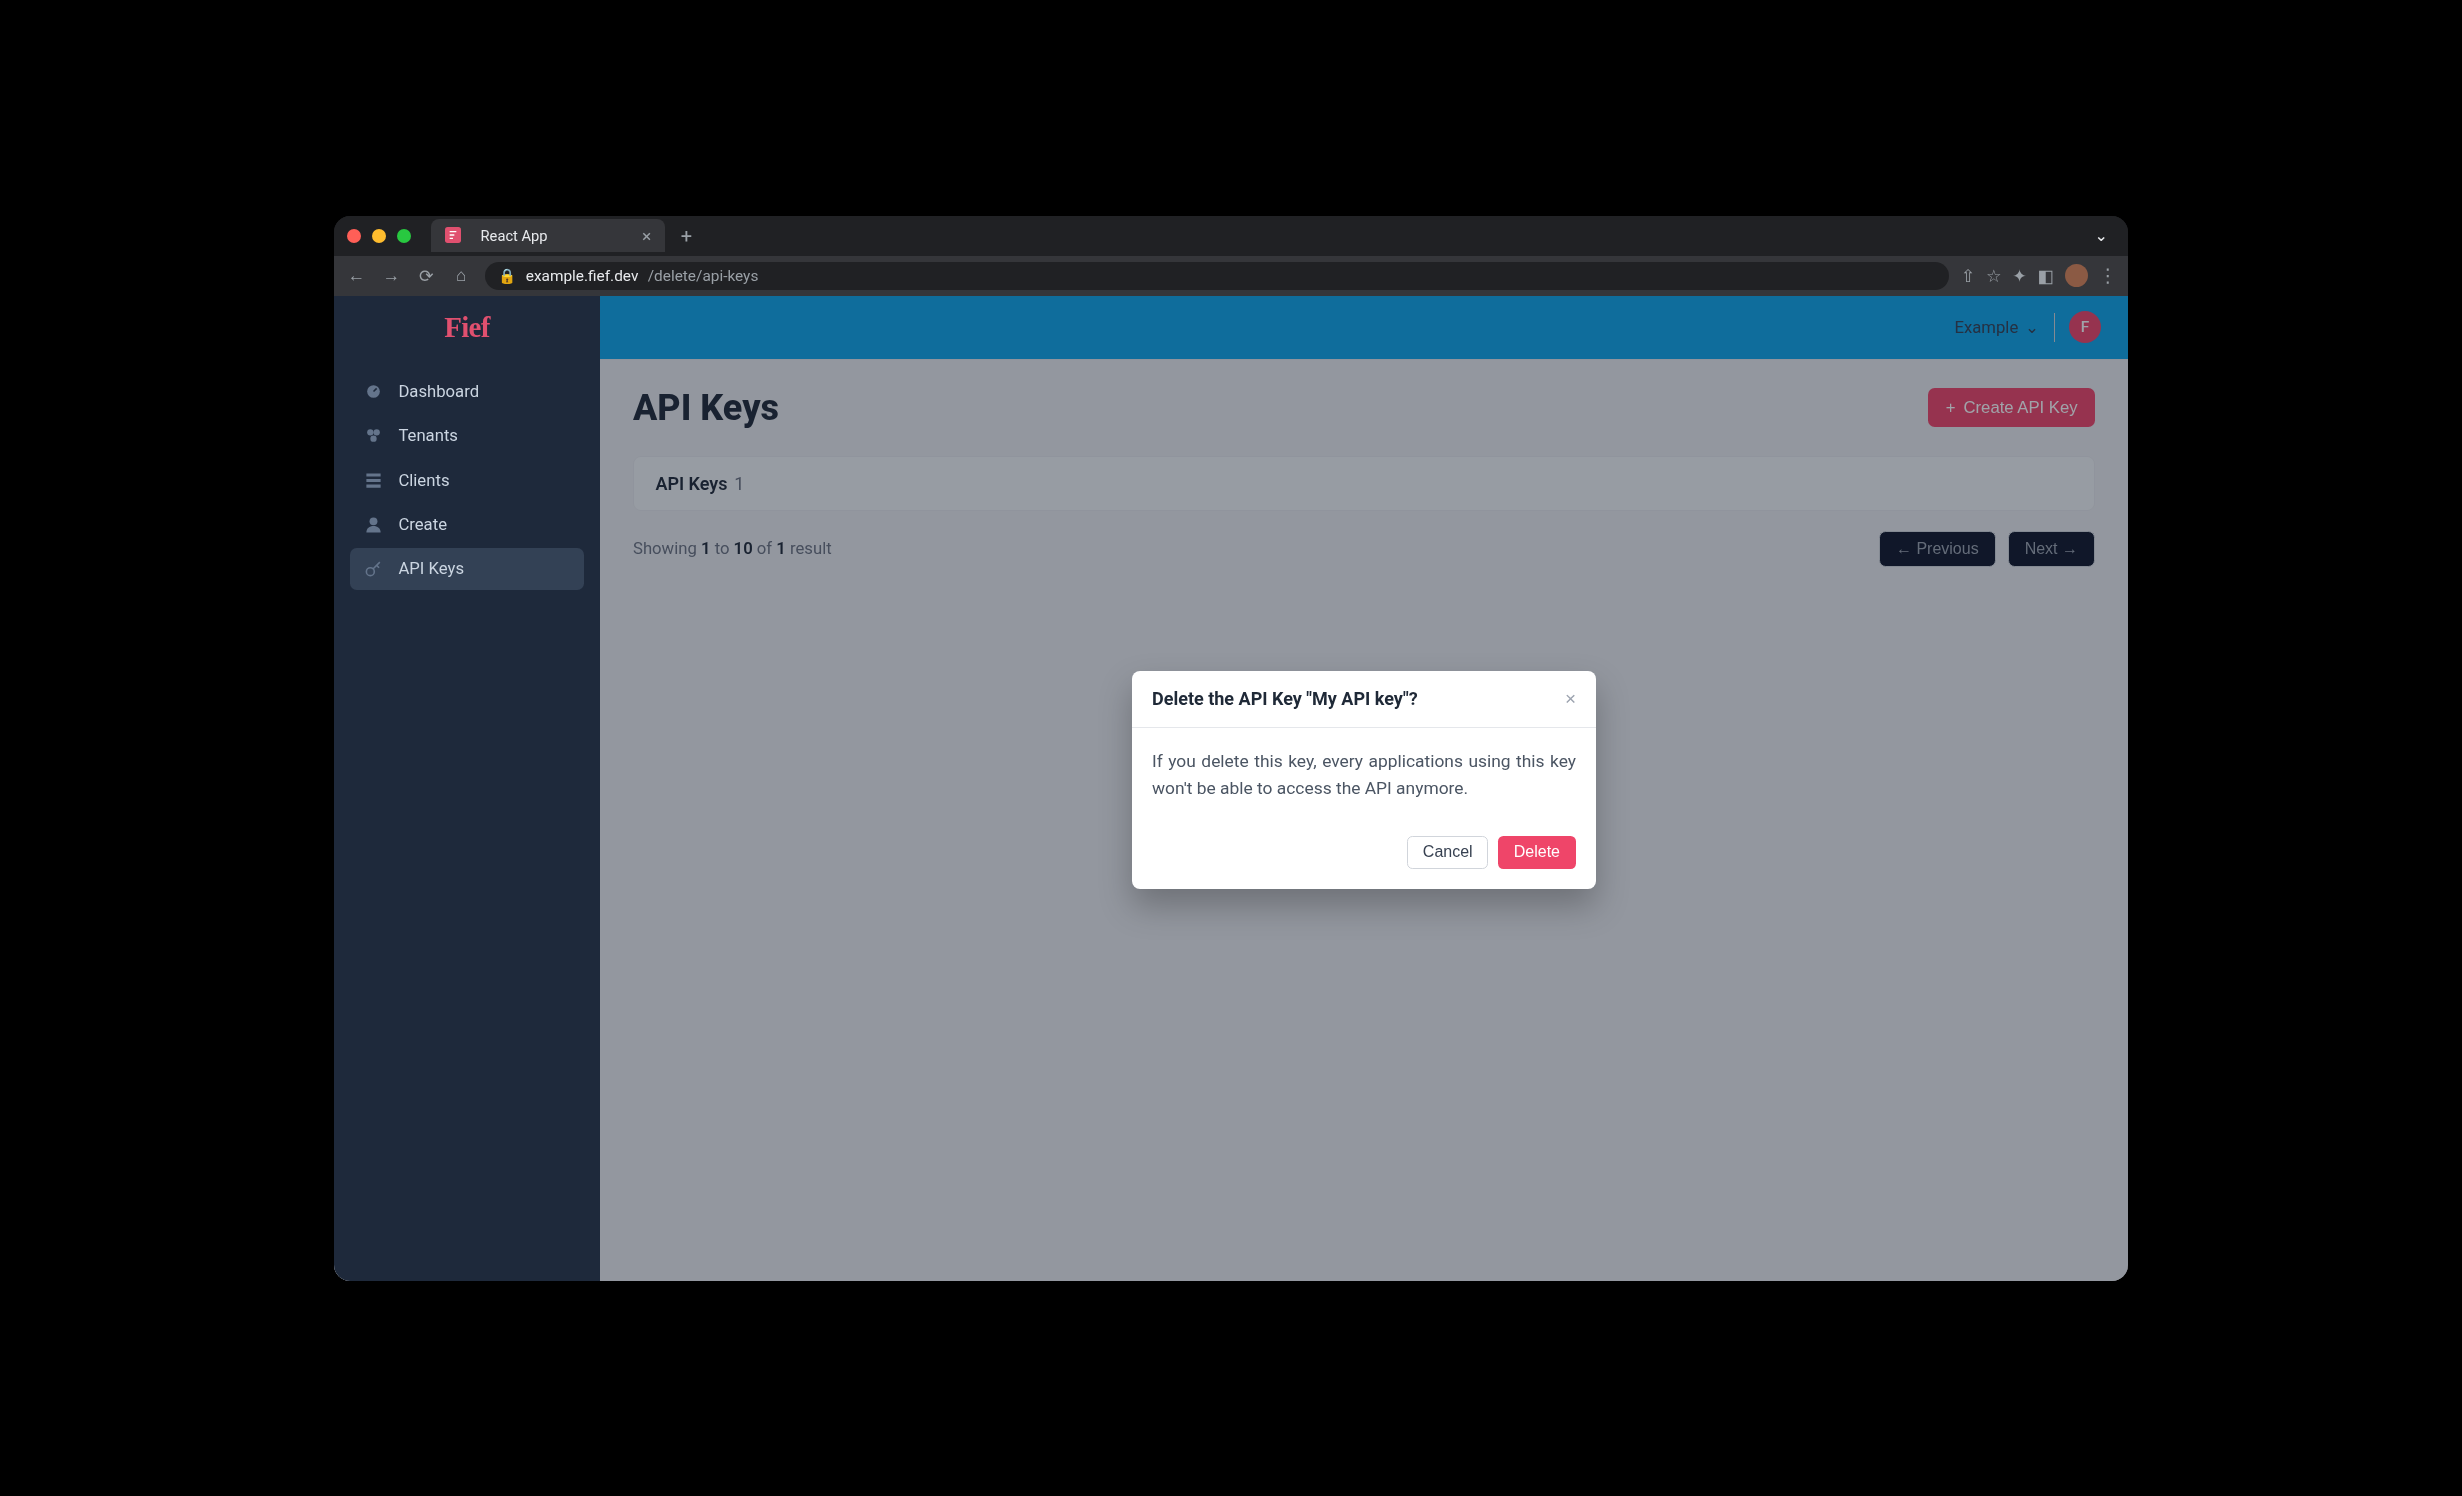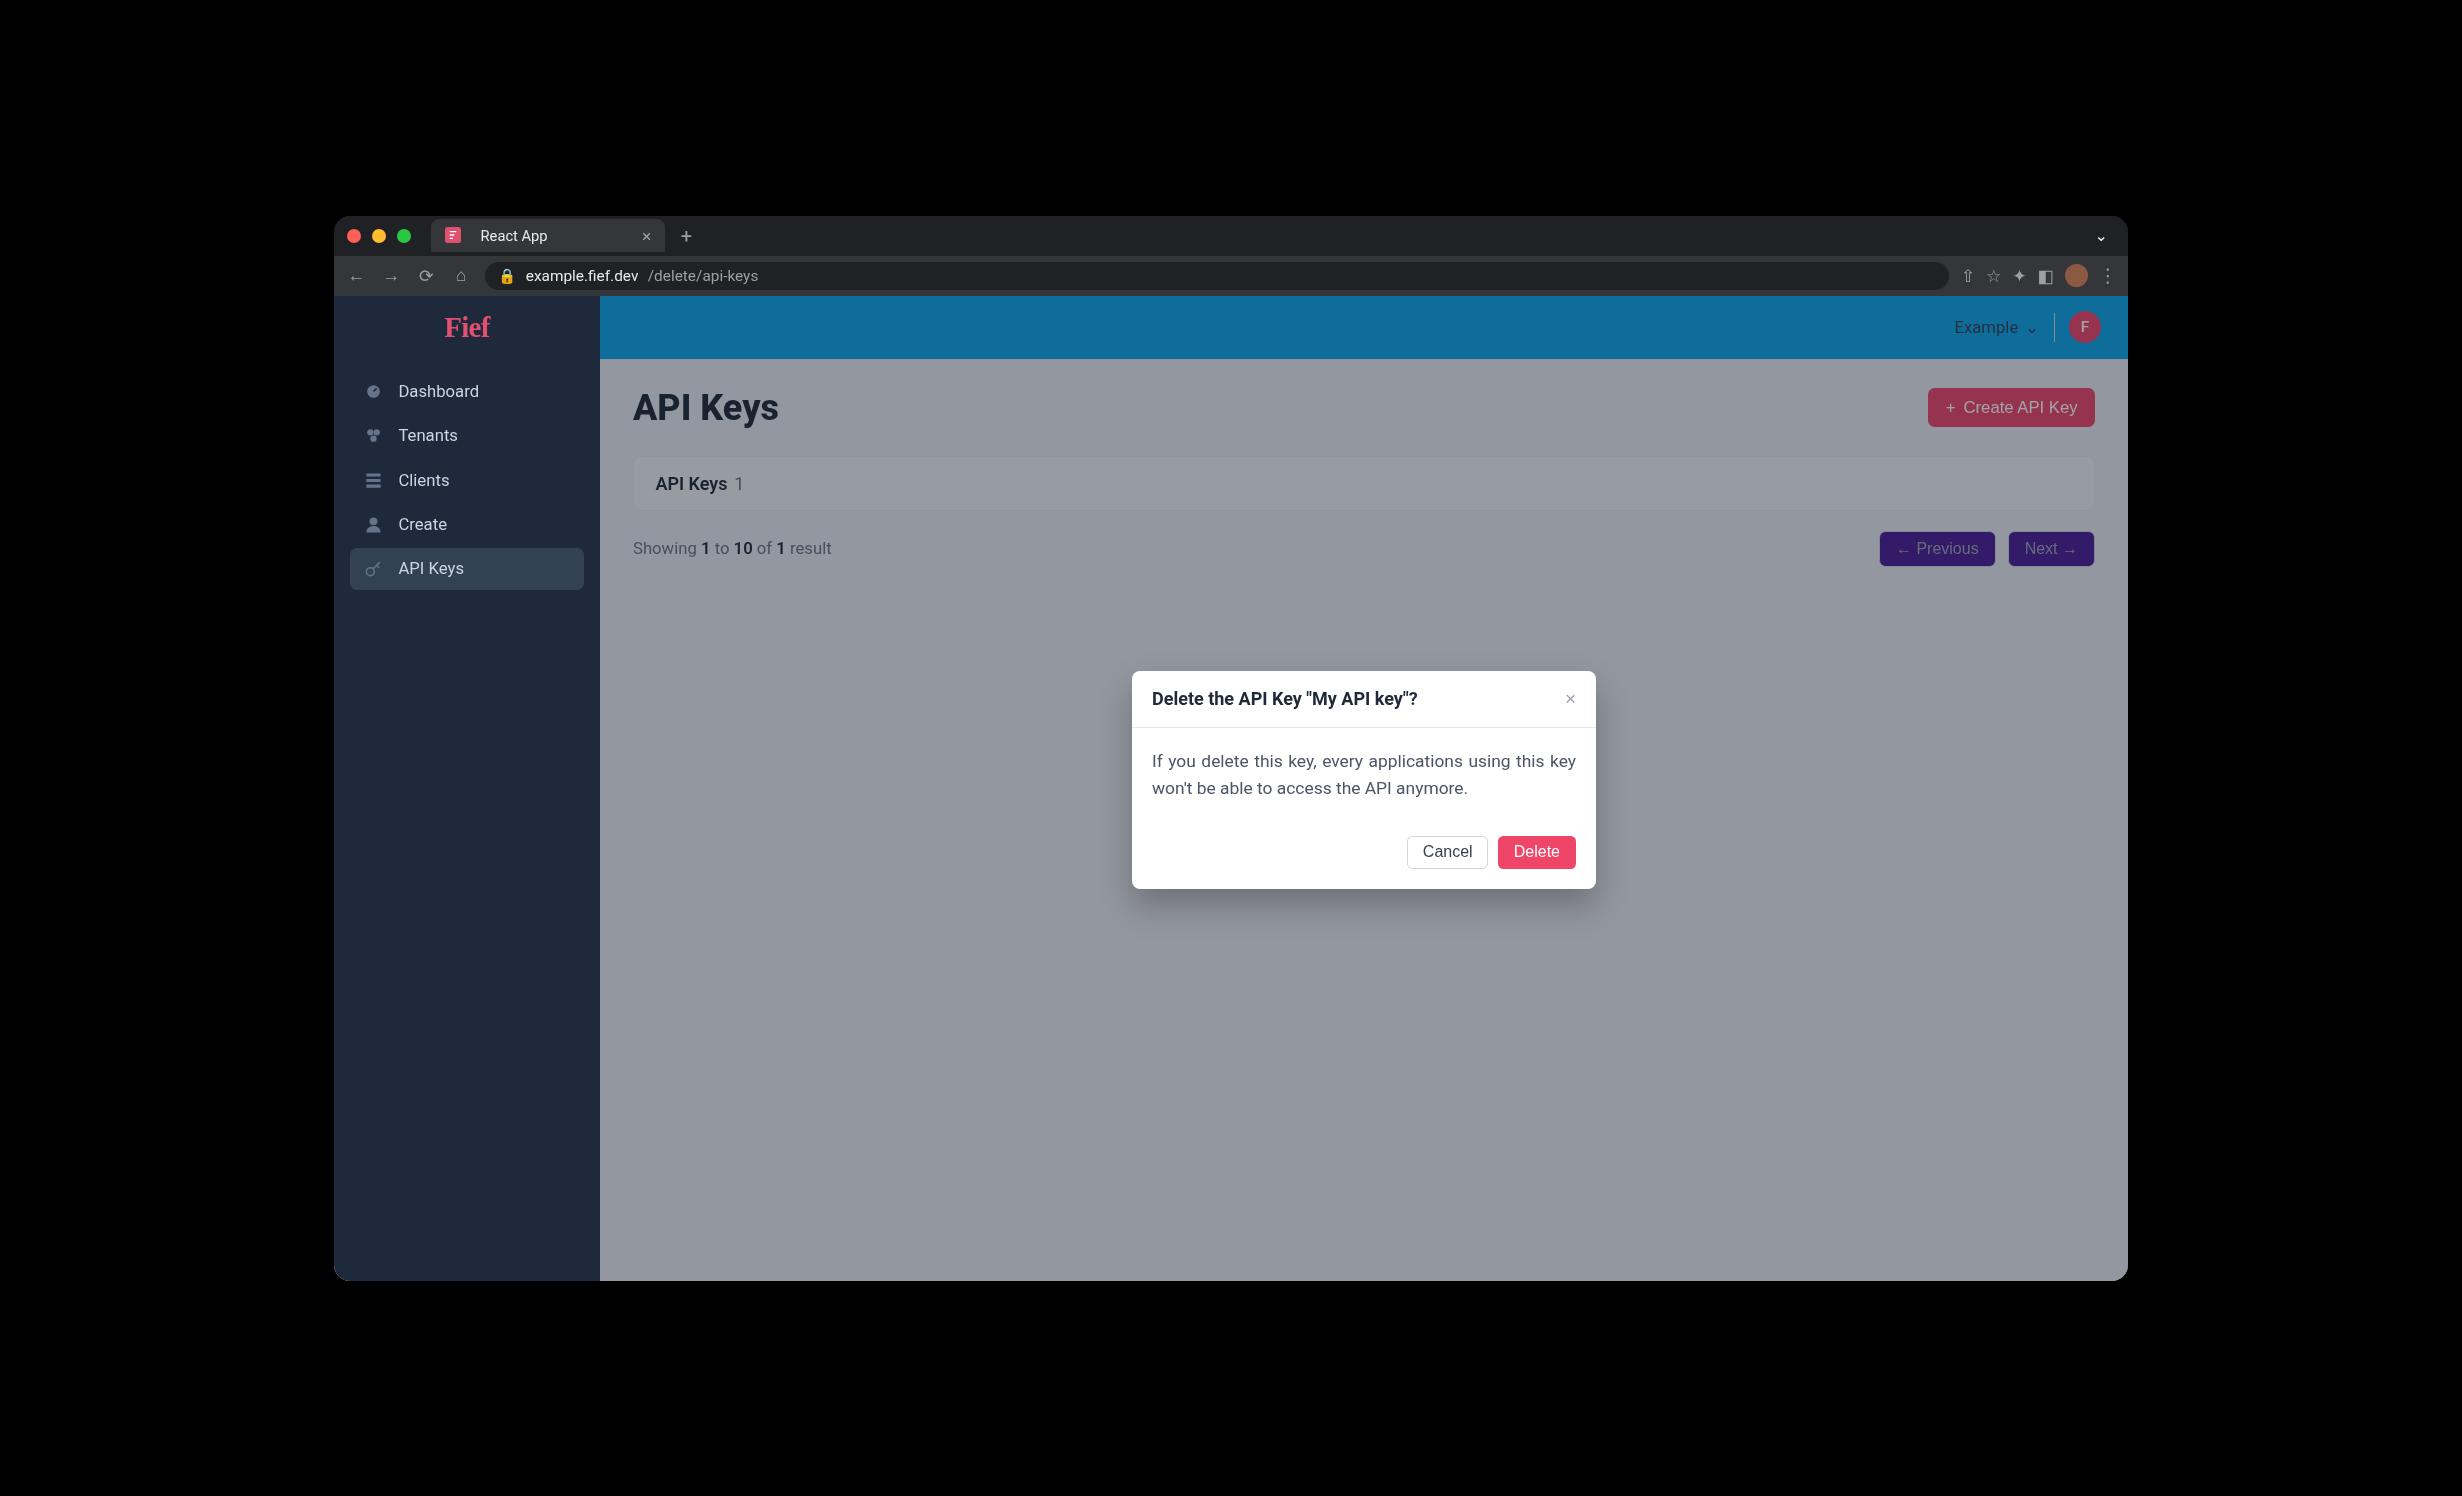--- a/index.html
+++ b/index.html
@@ -196,21 +196,21 @@
 .pagination-row {
   display: flex;
   justify-content: space-between;
   align-items: center;
   margin-top: 20px;
 }
 .pagination-info { font-size: 16.7px; color: #6b7280; }
 .pagination-info b { color: #1f2937; font-weight: 600; }
 .pagination-btns { display: flex; gap: 12px; }
 .btn-page {
-  background: #4c1d95;
+  background: #0f172a;
   border: 0.7px solid #d1d5db;
   border-radius: 6.7px;
   padding: 8px 16px;
   font-size: 16px;
   color: #9ca3af;
   cursor: pointer;
 }
 
 .modal-overlay {
   position: absolute;

